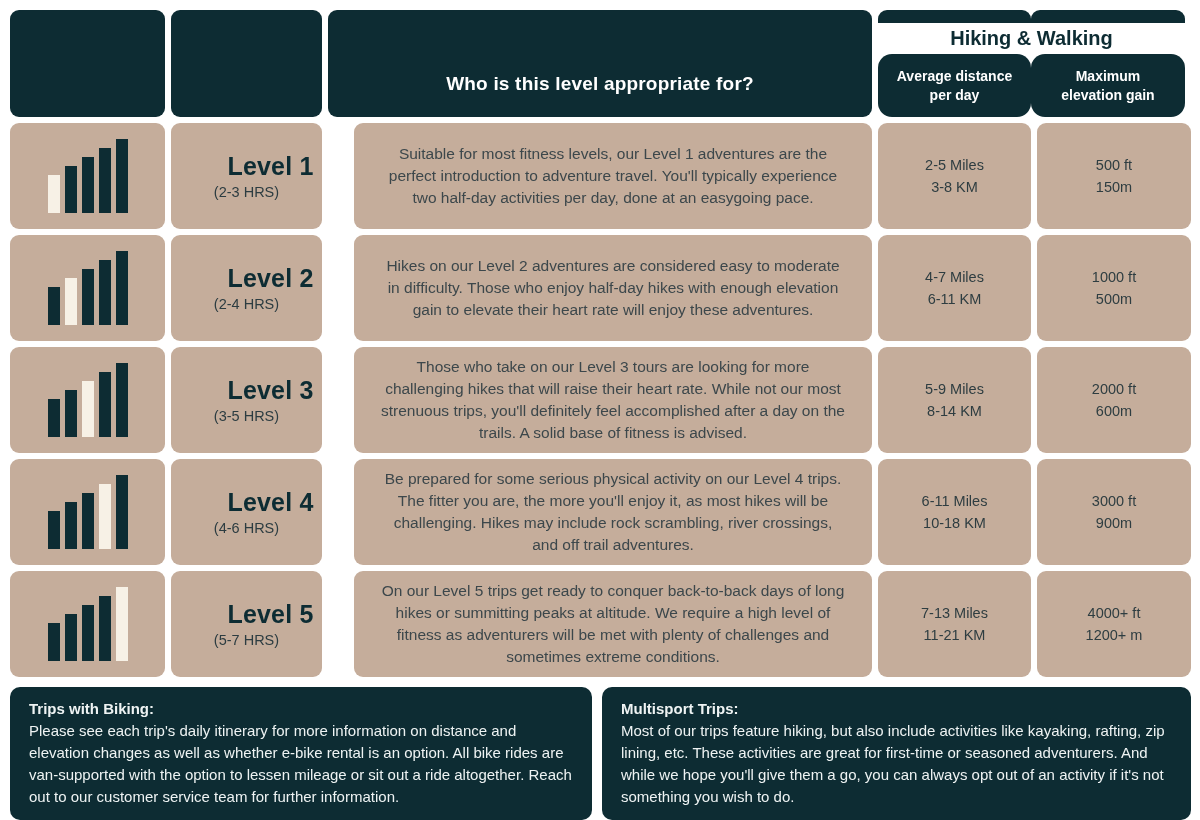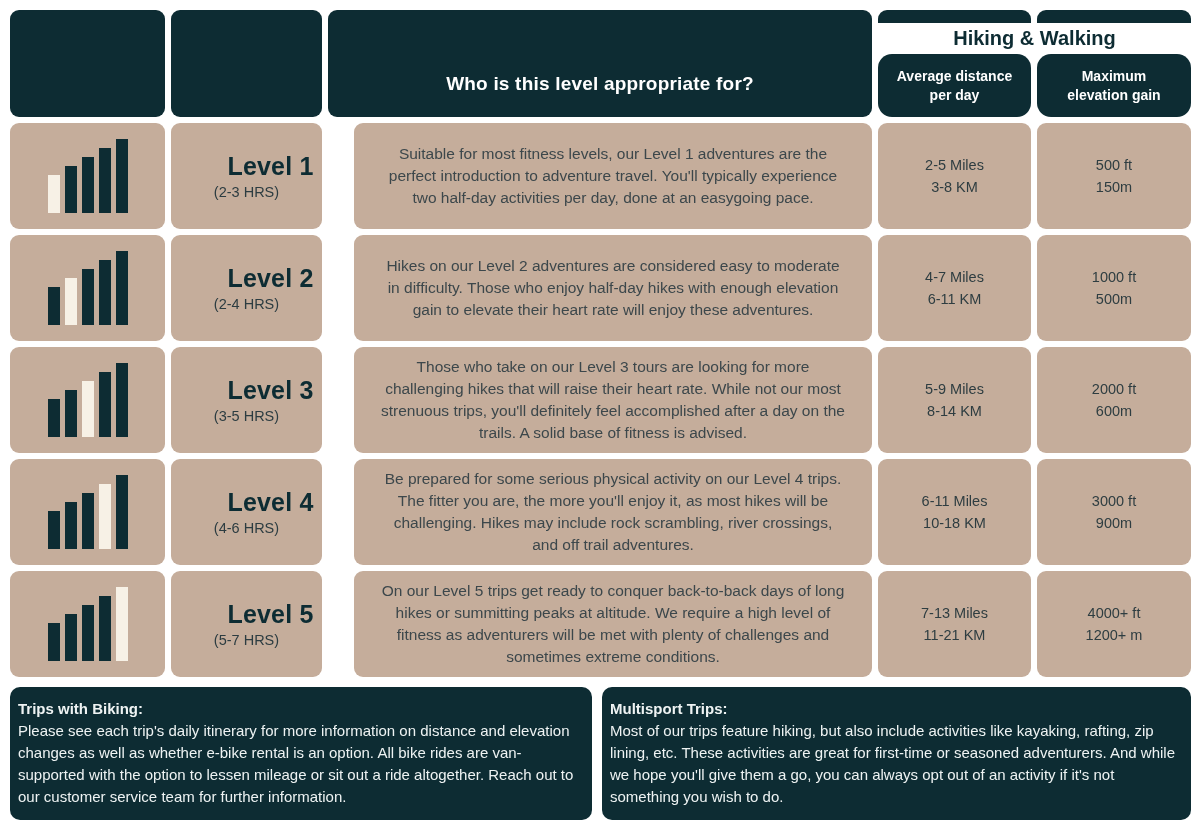--- a/index.html
+++ b/index.html
@@ -17,37 +17,37 @@
     grid-template-columns:155px 151px 544px 153px 154px;
     grid-template-rows:107px;
     grid-auto-rows:106px;
     gap:6px;
     width:1181px;
   }
   .cell{background:var(--tan);border-radius:9px;box-sizing:border-box;}
   .dark{background:var(--dark);}
   .h-q{display:flex;align-items:flex-end;justify-content:center;padding-bottom:22px;color:#ffffff;font-weight:bold;font-size:19px;letter-spacing:.2px;}
   
-  .hw-group{grid-column:4/6;display:grid;grid-template-columns:153px 154px;grid-template-rows:13px 31px 1fr;column-gap:6px;}
+  .hw-group{grid-column:4/6;display:grid;grid-template-columns:153px 154px;grid-template-rows:13px 31px 1fr;}
   .cap{background:var(--dark);border-radius:9px 9px 0 0;}
   .hw-title{grid-column:1/3;display:flex;align-items:center;justify-content:center;background:#ffffff;color:var(--dark);font-weight:bold;font-size:20px;}
   .sub{background:var(--dark);border-radius:14px;color:#ffffff;font-weight:bold;font-size:14px;line-height:1.3;display:flex;flex-direction:column;align-items:center;justify-content:center;text-align:center;}
   
   .icon-cell{display:flex;align-items:center;justify-content:center;}
   .bars{display:flex;align-items:flex-end;gap:5px;height:74px;}
   .bar{width:12px;background:var(--dark);}
   .bar.active{background:var(--ivory);}
   .level-cell{display:flex;flex-direction:column;align-items:center;justify-content:center;}
   .lvl-name{font-weight:bold;font-size:25px;color:var(--dark);letter-spacing:.2px;margin-left:48px;}
   .lvl-hrs{font-size:14.5px;color:#2c3c41;margin-top:3px;}
   .desc-cell{display:flex;align-items:center;justify-content:center;text-align:center;padding:8px 26px;font-size:15.5px;line-height:1.42;color:var(--desc);margin-left:26px;}
   .val-cell{display:flex;flex-direction:column;align-items:center;justify-content:center;text-align:center;font-size:14.5px;line-height:1.55;color:var(--val);}
   
   .footers{display:grid;grid-template-columns:582px 589px;gap:10px;margin-top:10px;}
-  .footer-box{background:var(--dark);border-radius:10px;padding:11px 16px 12px 8px;color:#eef3f3;font-size:15px;line-height:1.47;box-sizing:border-box;min-height:131px;}
+  .footer-box{background:var(--dark);border-radius:10px;padding:11px 16px 12px 19px;color:#eef3f3;font-size:15px;line-height:1.47;box-sizing:border-box;min-height:131px;}
   .footer-title{font-weight:bold;}
 </style>
 </head>
 <body>
 
 <div class="page">
 
   <div class="grid" id="levels-grid">
 
     <div class="cell dark"></div>

